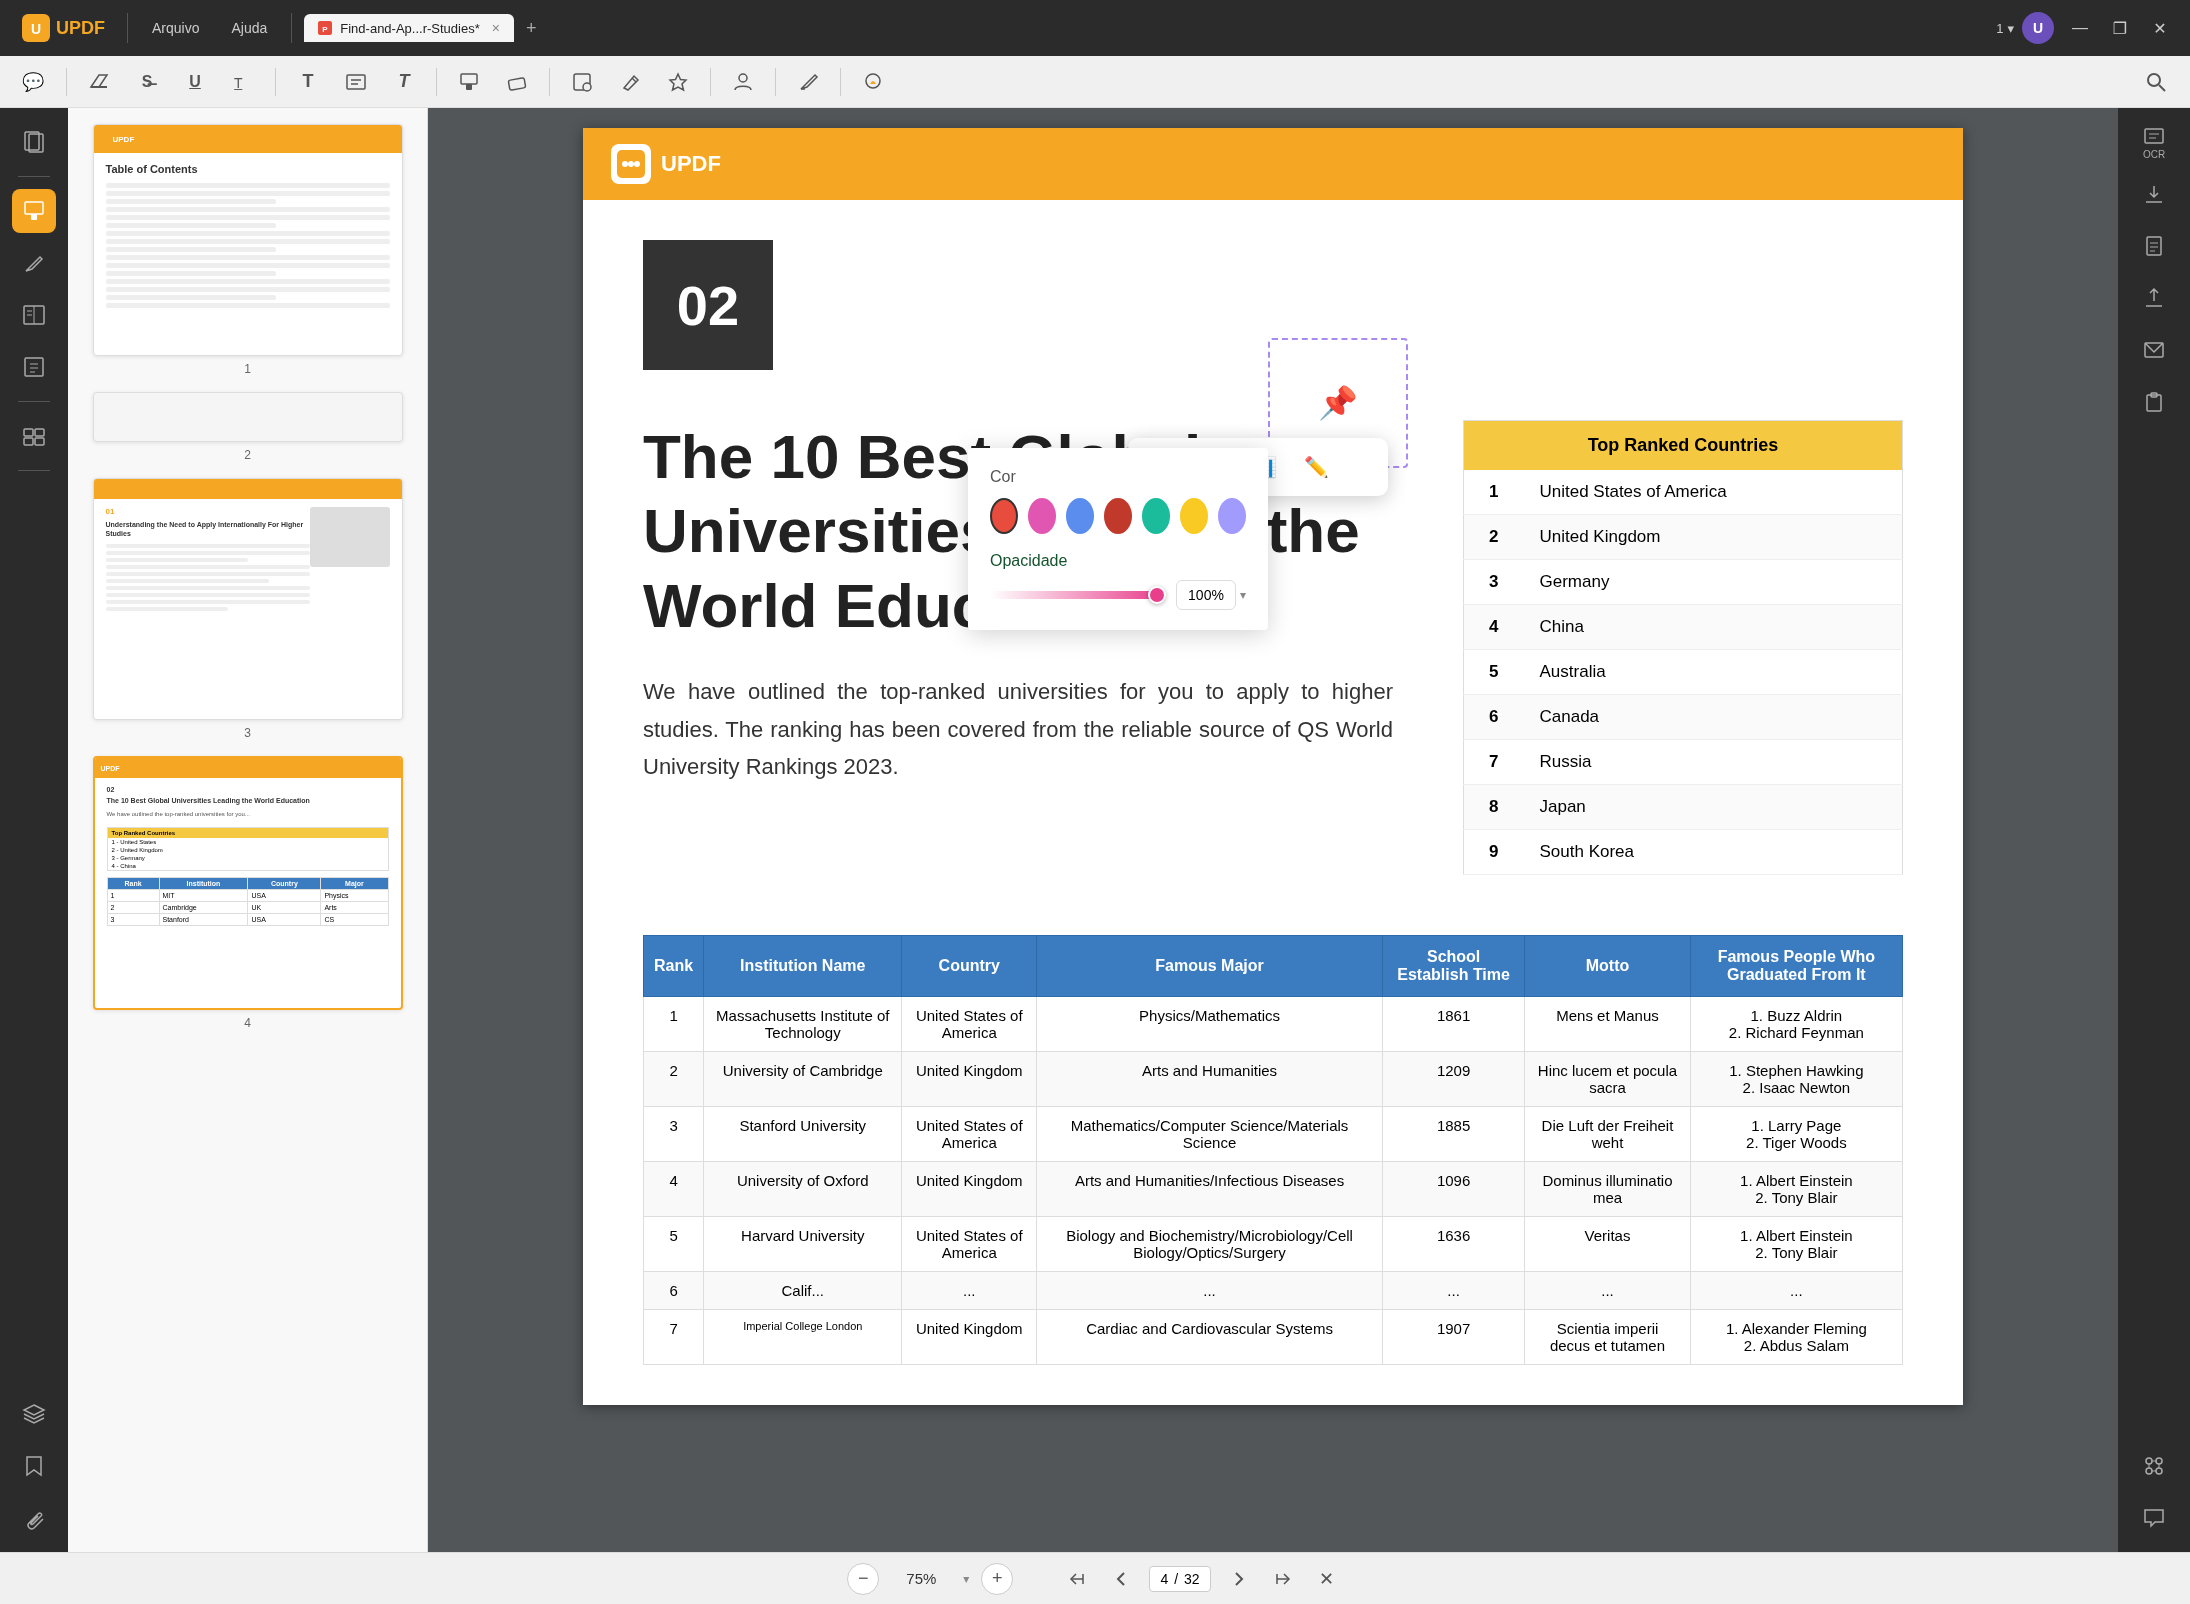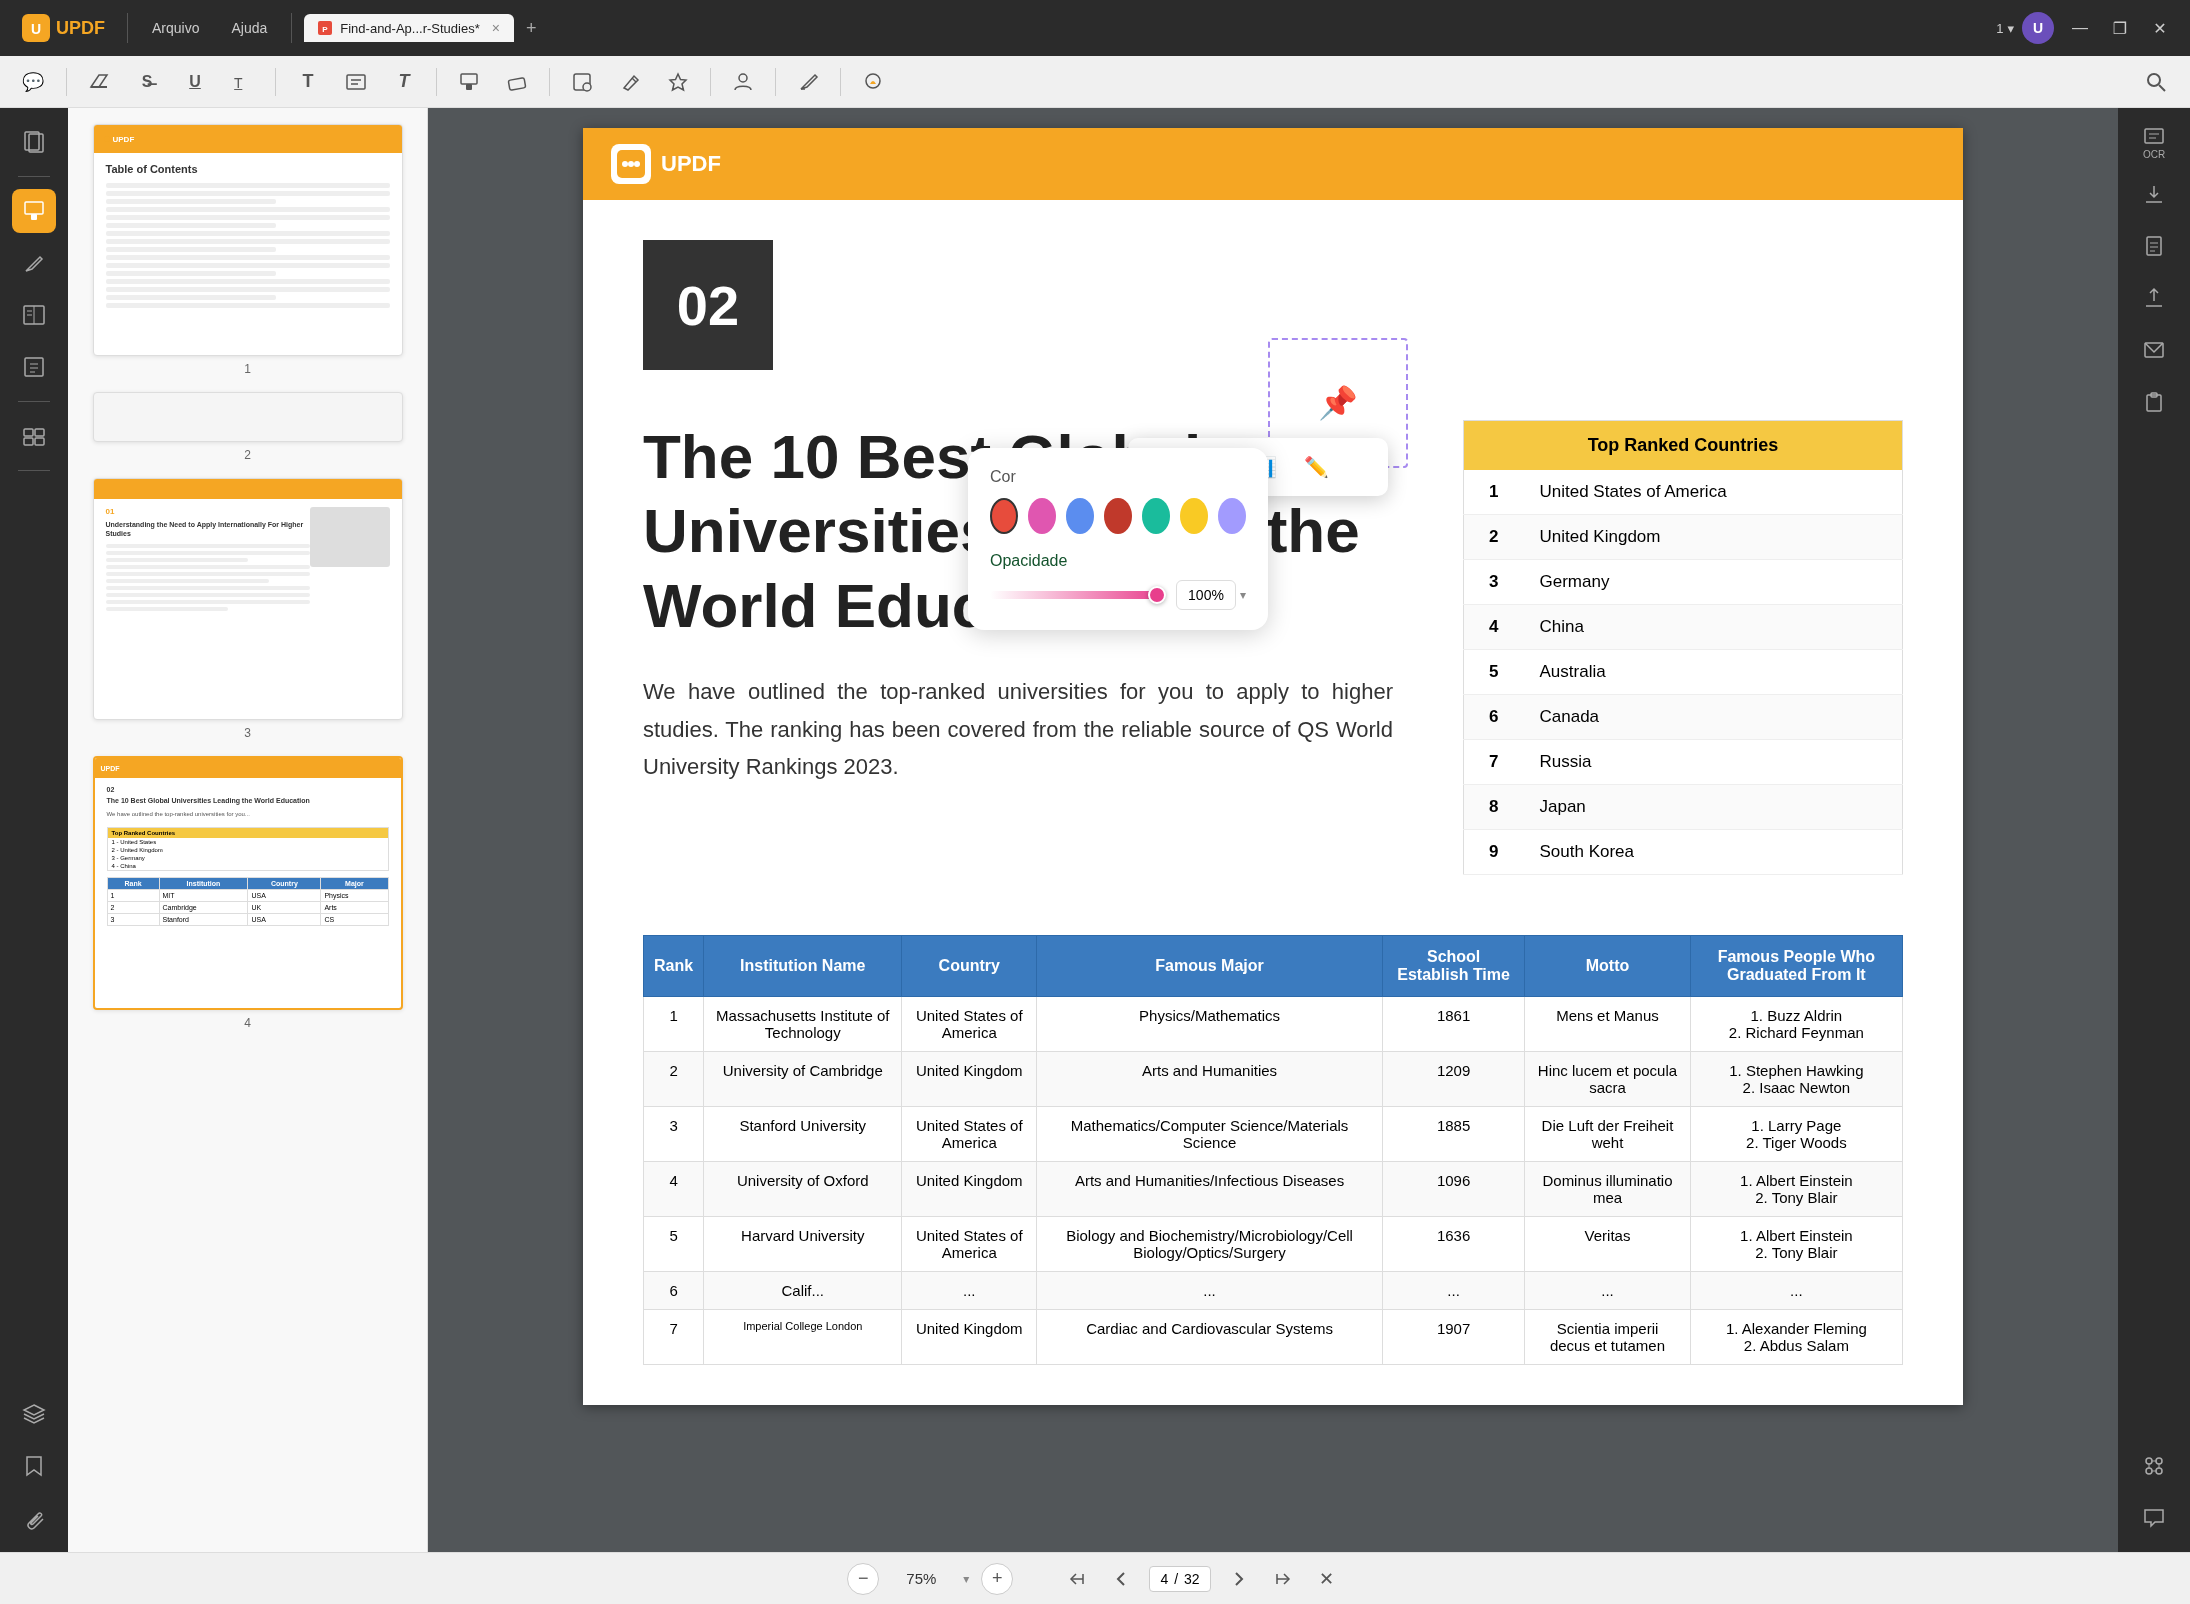--- a/index.html
+++ b/index.html
@@ -120,21 +120,21 @@
     }
     .annotation-pin-icon { color: #a78bf0; font-size: 32px; }
     .annotation-toolbar {
       position: absolute; top: 100px; left: 20px; background: white; border-radius: 10px; box-shadow: 0 4px 20px rgba(0,0,0,0.2); padding: 10px 14px; display: flex; align-items: center; gap: 14px; width: 260px;
     }
     .ann-tool-btn { width: 38px; height: 38px; border-radius: 8px; display: flex; align-items: center; justify-content: center; cursor: pointer; font-size: 20px; color: #555; }
     .ann-tool-btn.active { background: #f0ebff; color: #7c5cbf; }
 
     
     .color-picker-popup {
-      position: absolute; top: 340px; left: 540px; background: white; border-radius: 16px; box-shadow: 0 4px 24px rgba(0,0,0,0.18); padding: 20px 22px; width: 300px; z-index: 200;
+      position: absolute; top: 340px; left: 540px; background: white; border-radius: 4px; box-shadow: 0 4px 24px rgba(0,0,0,0.18); padding: 20px 22px; width: 300px; z-index: 200;
     }
     .color-picker-label { font-size: 16px; color: #555; margin-bottom: 12px; }
     .color-swatches { display: flex; gap: 10px; margin-bottom: 18px; }
     .swatch { width: 36px; height: 36px; border-radius: 50%; cursor: pointer; border: 2px solid transparent; }
     .swatch.selected { border-color: #333; }
     .opacity-label { font-size: 16px; color: #14532d; margin-bottom: 10px; margin-top: 12px; }
     .opacity-slider-row { display: flex; align-items: center; gap: 12px; }
     .opacity-slider { flex: 1; height: 8px; border-radius: 4px; background: linear-gradient(to right, transparent, #e83e8c); position: relative; }
     .opacity-thumb { width: 18px; height: 18px; border-radius: 50%; background: #e83e8c; position: absolute; right: -2px; top: -5px; border: 2px solid white; box-shadow: 0 1px 4px rgba(0,0,0,0.3); }
     .opacity-value { display: flex; align-items: center; gap: 4px; }

